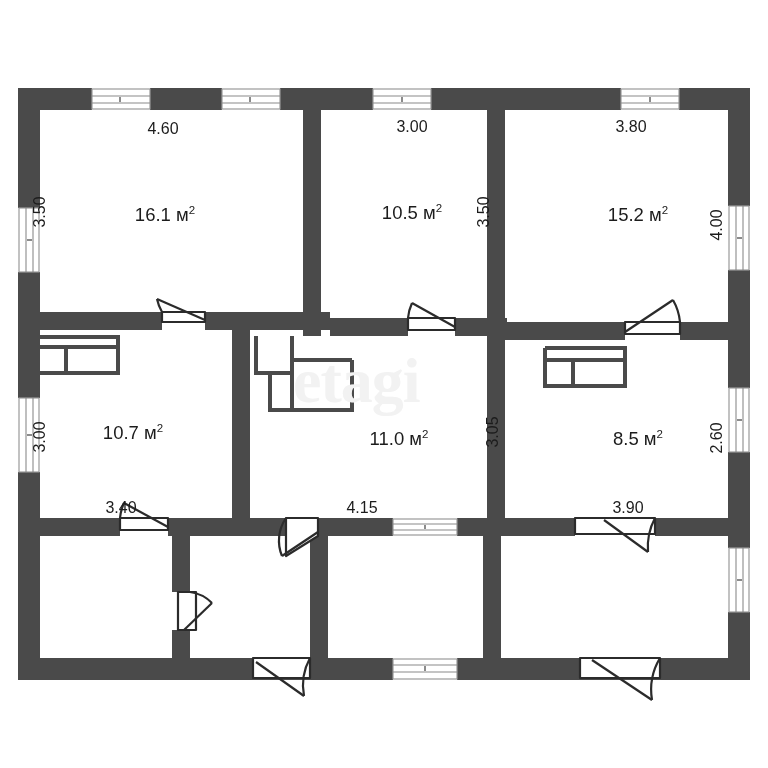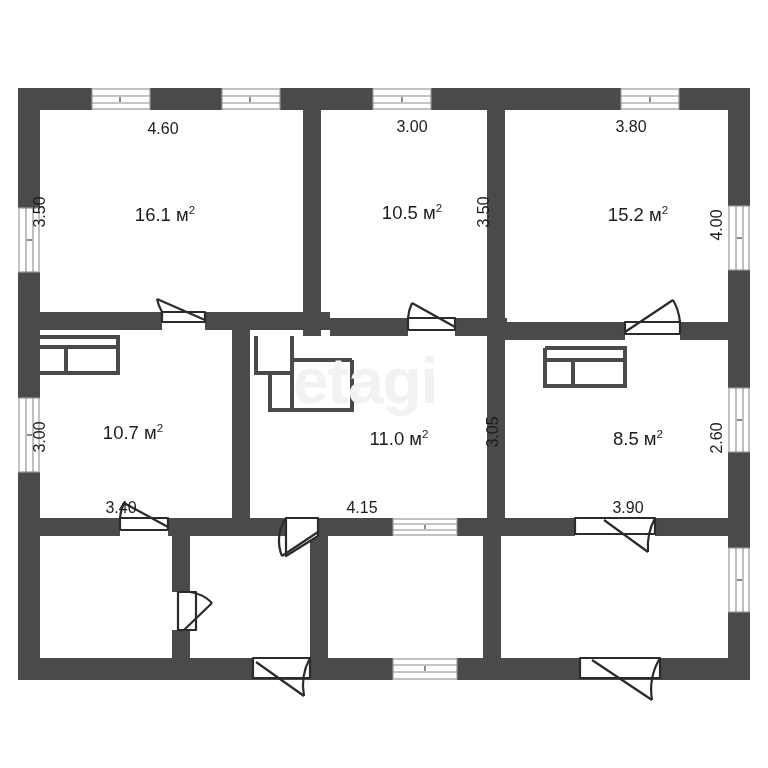--- a/index.html
+++ b/index.html
@@ -38,21 +38,21 @@
     font-family: "Liberation Sans", sans-serif;
   }
   .area-label { font-size: 18.5px; }
   .dim-label  { font-size: 16px; }
   .sup        { font-size: 11.5px; }
 
   .watermark {
     position: absolute;
     left: 293px;
     top: 349px;
-    font-family: Liberation Sans, sans-serif;
+    font-family: Liberation Serif, serif;
     font-size: 64px;
     font-weight: 700;
     letter-spacing: -1px;
     color: #f2f2f2;
     user-select: none;
     pointer-events: none;
     line-height: 1;
   }
 </style>
 </head>

